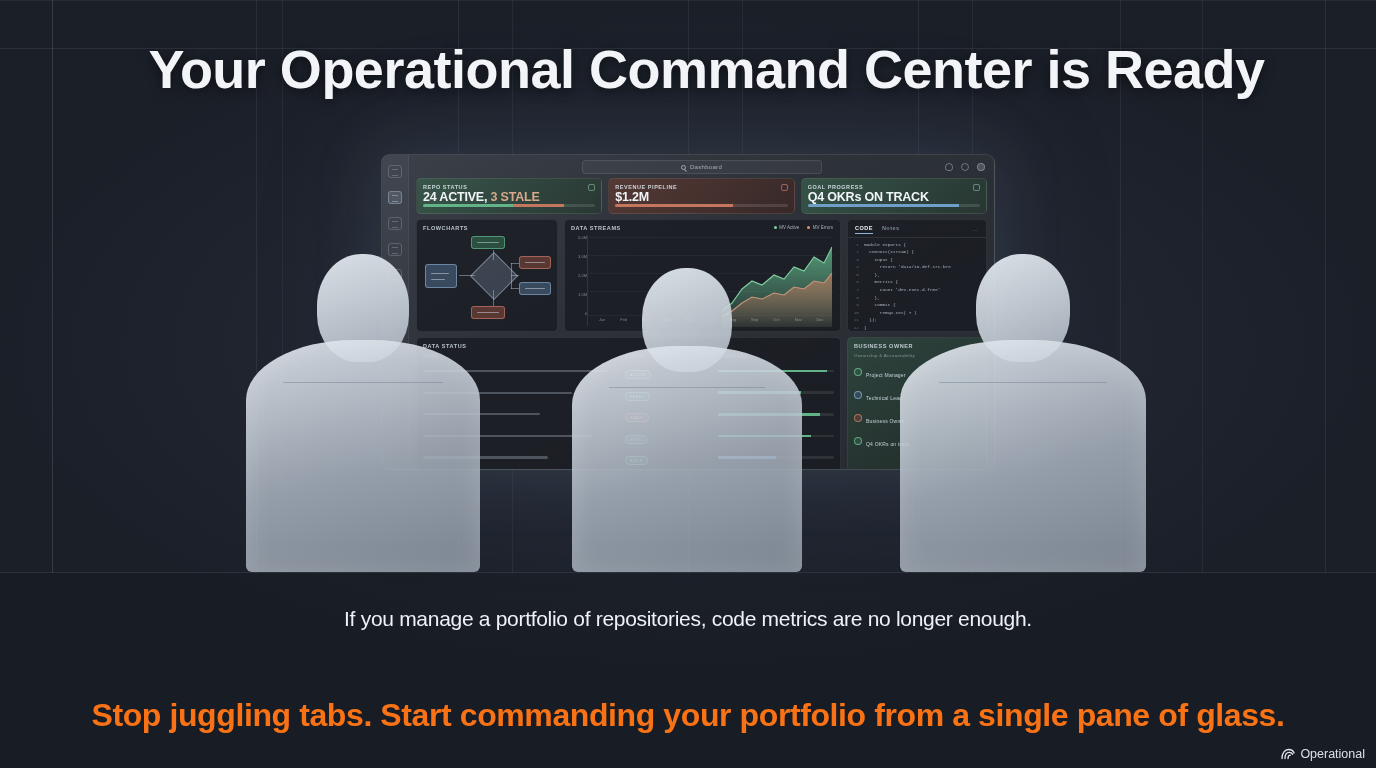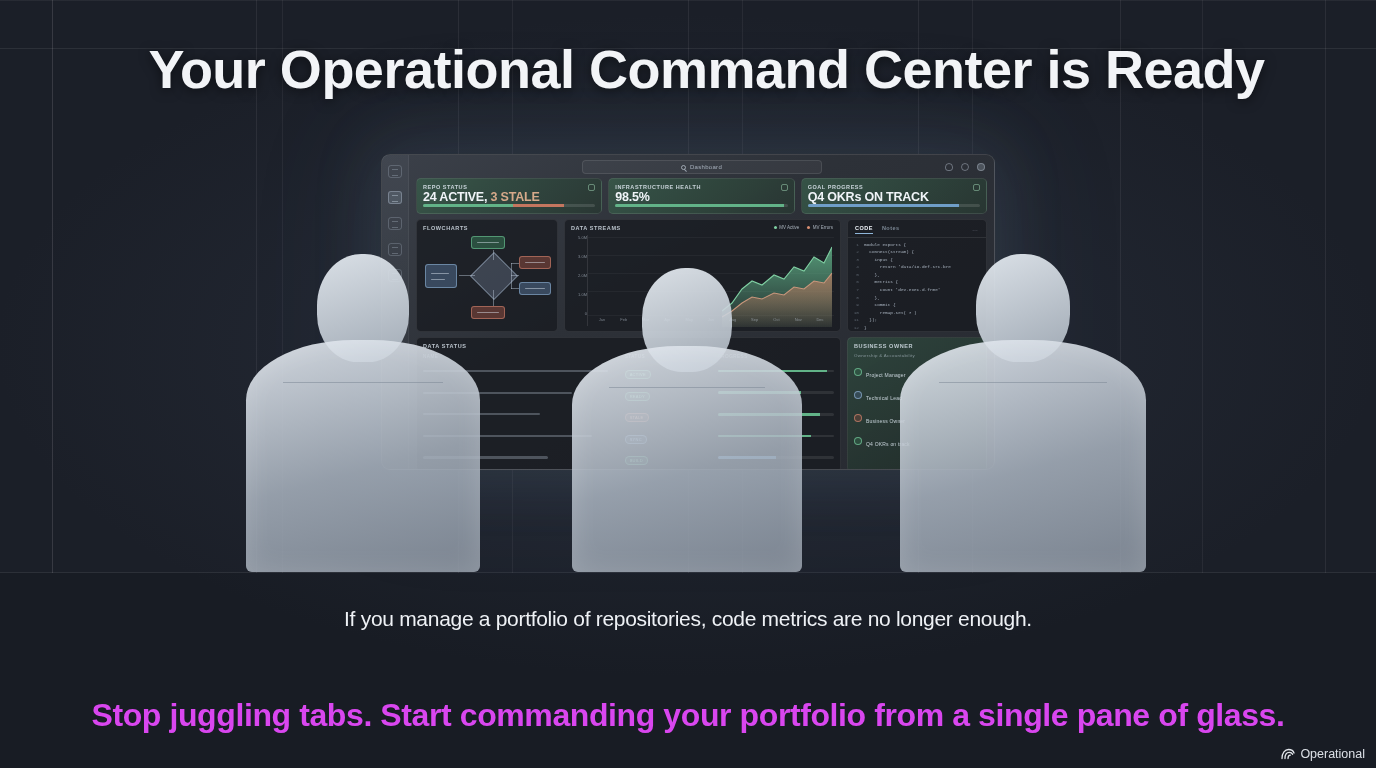--- a/index.html
+++ b/index.html
@@ -247,21 +247,21 @@
   }
 
   
   .copy { position: absolute; left: 0; right: 0; top: 602px; text-align: center; z-index: 8; }
   .copy p {
     font-size: 21px; line-height: 33px; color: #eef1f5; font-weight: normal;
     letter-spacing: -0.3px;
   }
   .tagline {
     position: absolute; left: 0; right: 0; top: 697px; text-align: center; z-index: 8;
-    font-size: 32px; font-weight: bold; color: #d946ef; letter-spacing: -0.4px;
+    font-size: 32px; font-weight: bold; color: #f97316; letter-spacing: -0.4px;
   }
 
   .watermark {
     position: absolute; right: 11px; bottom: 7px; z-index: 9;
     display: flex; align-items: center; gap: 5px;
     font-size: 12.5px; color: rgba(235,240,246,0.92);
   }
   .wm-ico { width: 14px; height: 12px; position: relative; opacity: .95; }
 </style>
 </head>
@@ -316,29 +316,29 @@
             <div class="kpi-value">
               <span>24 ACTIVE,</span>
               <span class="muted">3 STALE</span>
             </div>
             <div class="kpi-bar">
               <i class="seg-g" style="width:52%"></i>
                 <i class="seg-r" style="width:30%"></i>
             </div>
           </div>
 
-          <div class="kpi green">
-            <div class="kpi-label">INFRASTRUCTURE HEALTH</div>
+
+          <div class="kpi red">
+            <div class="kpi-label">REVENUE PIPELINE</div>
             <span class="kpi-ico"></span>
-            <div class="kpi-value">98.5%</div>
+            <div class="kpi-value">$1.2M</div>
             <div class="kpi-bar">
-                <i class="seg-g" style="width:98%"></i>
-              </div>
-          </div>
-
+                <i class="seg-r" style="width:68%"></i>
+              </div>
+          </div>
 
           <div class="kpi green">
             <div class="kpi-label">GOAL PROGRESS</div>
             <span class="kpi-ico"></span>
             <div class="kpi-value">Q4 OKRs ON TRACK</div>
             <div class="kpi-bar">
                 <i class="seg-b" style="width:88%"></i>
               </div>
           </div>
         </div>

